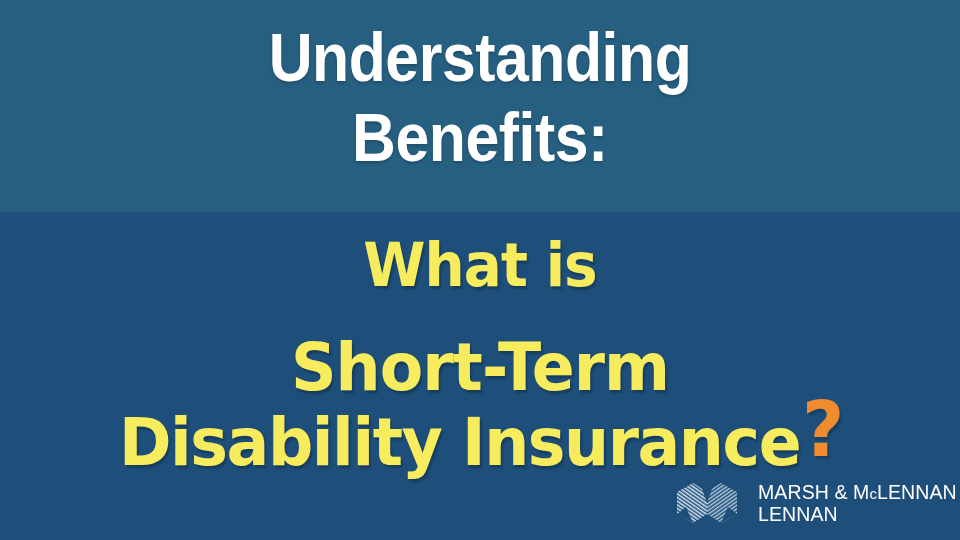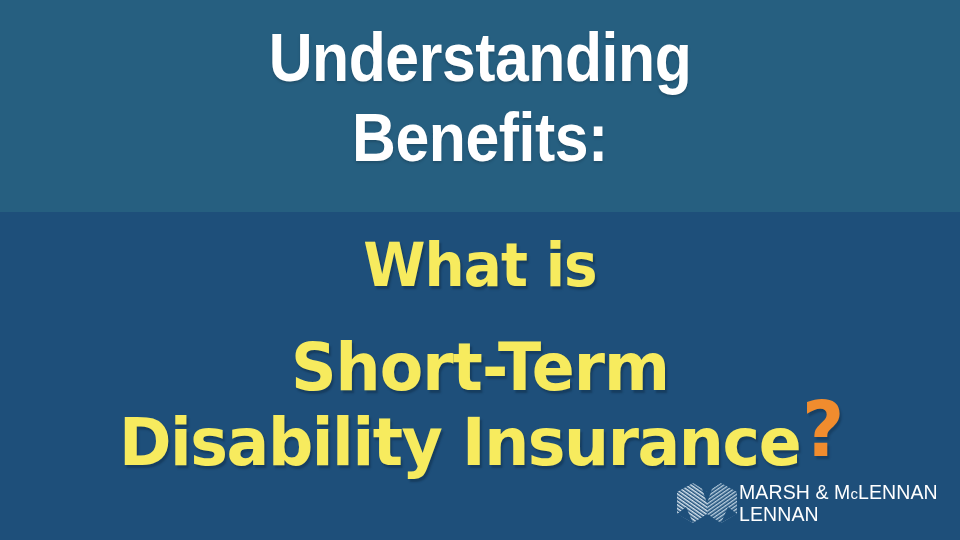--- a/index.html
+++ b/index.html
@@ -111,21 +111,21 @@
     height: 50px;
     display: flex;
     align-items: center;
   }
   #logo-mark {
     width: 62px;
     height: 44px;
     flex: 0 0 auto;
   }
   #logo-wordmark {
-    margin-left: 1px;
+    margin-left: 20px;
     display: flex;
     flex-direction: column;
     justify-content: center;
   }
   .logo-text {
     color: #FFFFFF;
     font-family: "Liberation Sans", sans-serif;
     font-weight: 400;
     font-size: 19.5px;
     line-height: 21px;

